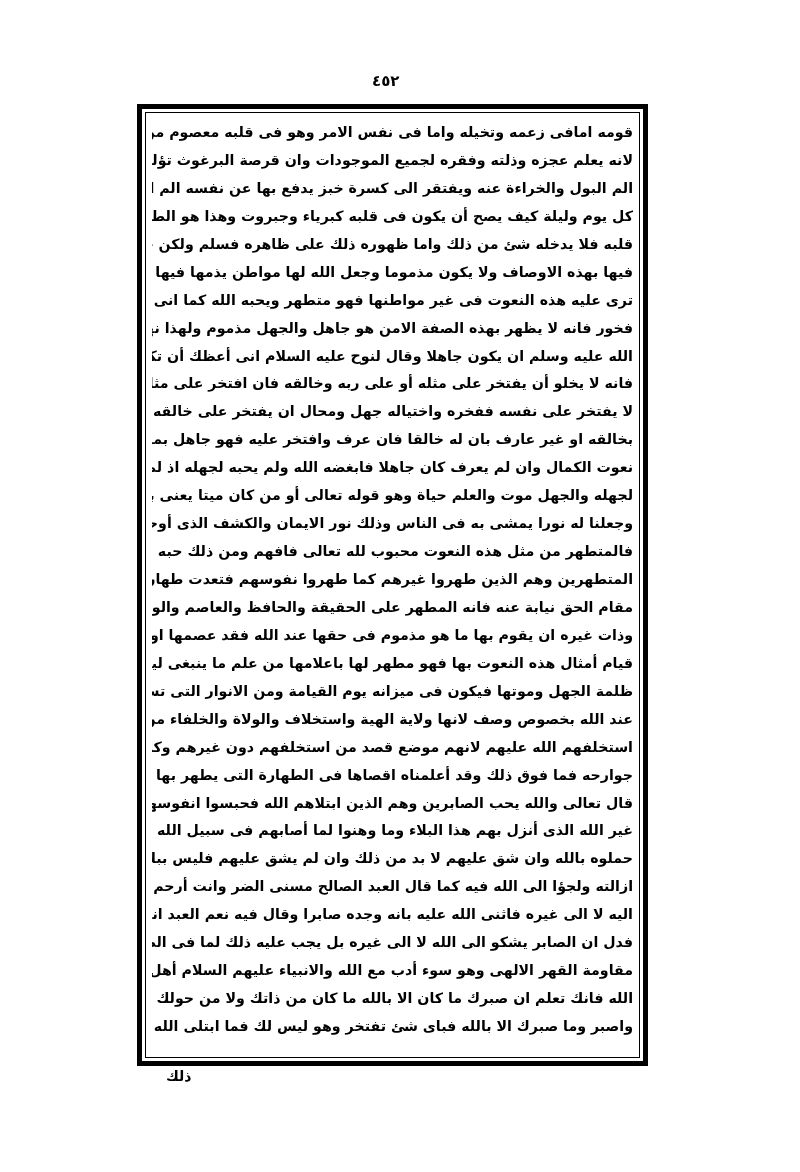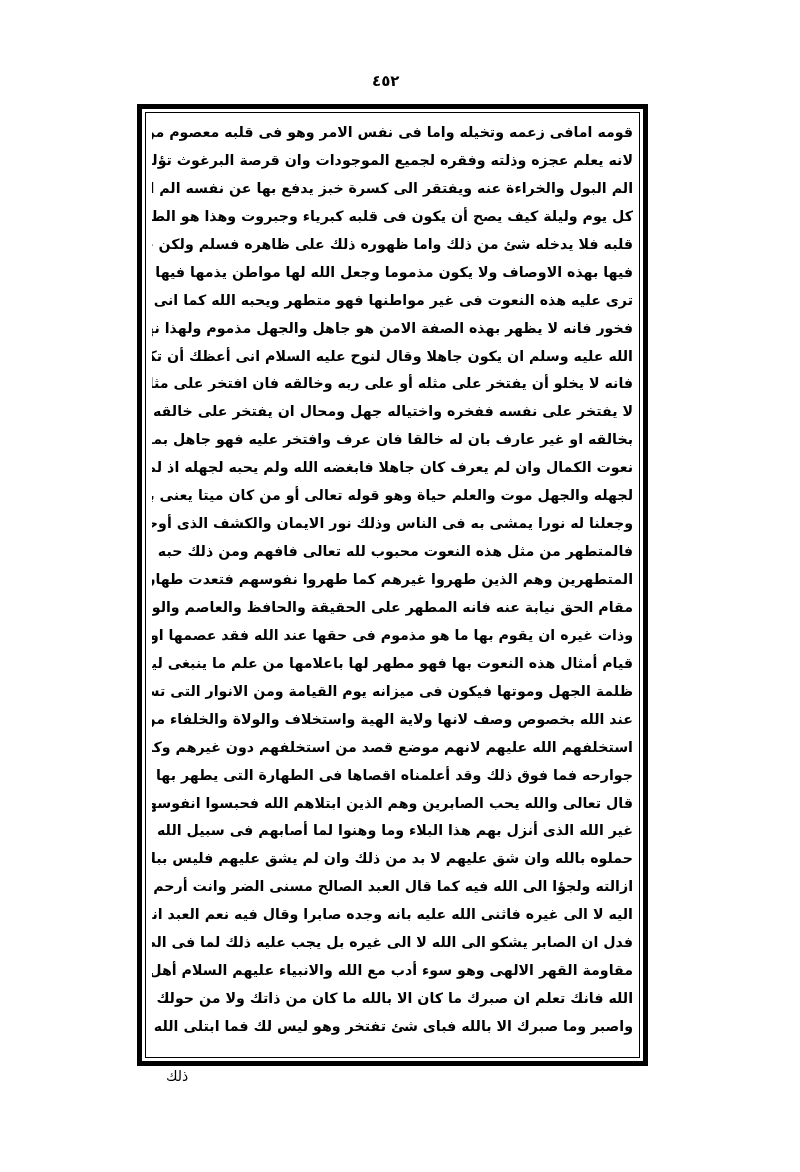--- a/index.html
+++ b/index.html
@@ -9,21 +9,21 @@
                  font-size:15px; font-weight:bold; text-align:left; direction:rtl; }
   .frame { position:absolute; left:137px; top:104px; width:511px; height:962px;
            box-sizing:border-box; border:5px solid #000; }
   .frame::after { content:""; position:absolute; left:3px; top:3px; right:3px; bottom:3px;
                   border:1px solid #000; }
   .text-block { position:absolute; left:10px; right:10px; top:10px; bottom:10px;
                 direction:rtl; }
   .line { height:31.3px; line-height:31.3px; font-size:14.2px; font-weight:bold;
           white-space:nowrap; overflow:hidden; text-align:justify; text-align-last:justify;
           font-family:"DejaVu Sans", sans-serif; letter-spacing:-0.3px; }
-  .catchword { position:absolute; left:166px; top:1068px; font-size:14px; font-weight:normal;
+  .catchword { position:absolute; left:166px; top:1068px; font-size:14px; font-weight:bold;
                direction:rtl; }
 </style>
 </head>
 <body>
 
 <div class="page-number">٤٥٢</div>
 
 <div class="frame">
   <div class="text-block" id="text-block">
       <div class="line" style="height: 27.9394px; line-height: 27.9394px;">قومه امافى زعمه وتخيله واما فى نفس الامر وهو فى قلبه معصوم من ذلك الكبرياء والجبروت</div>

